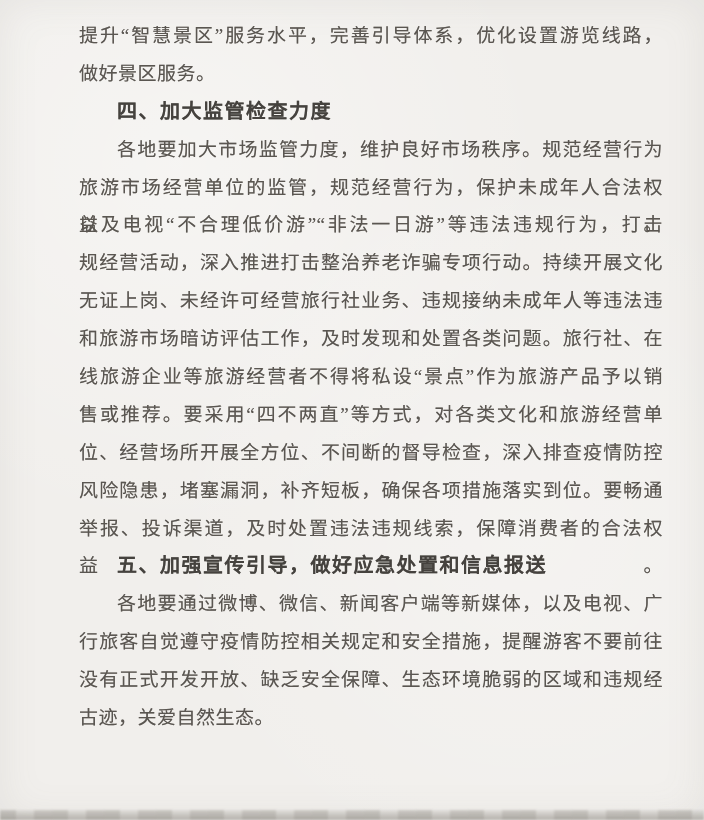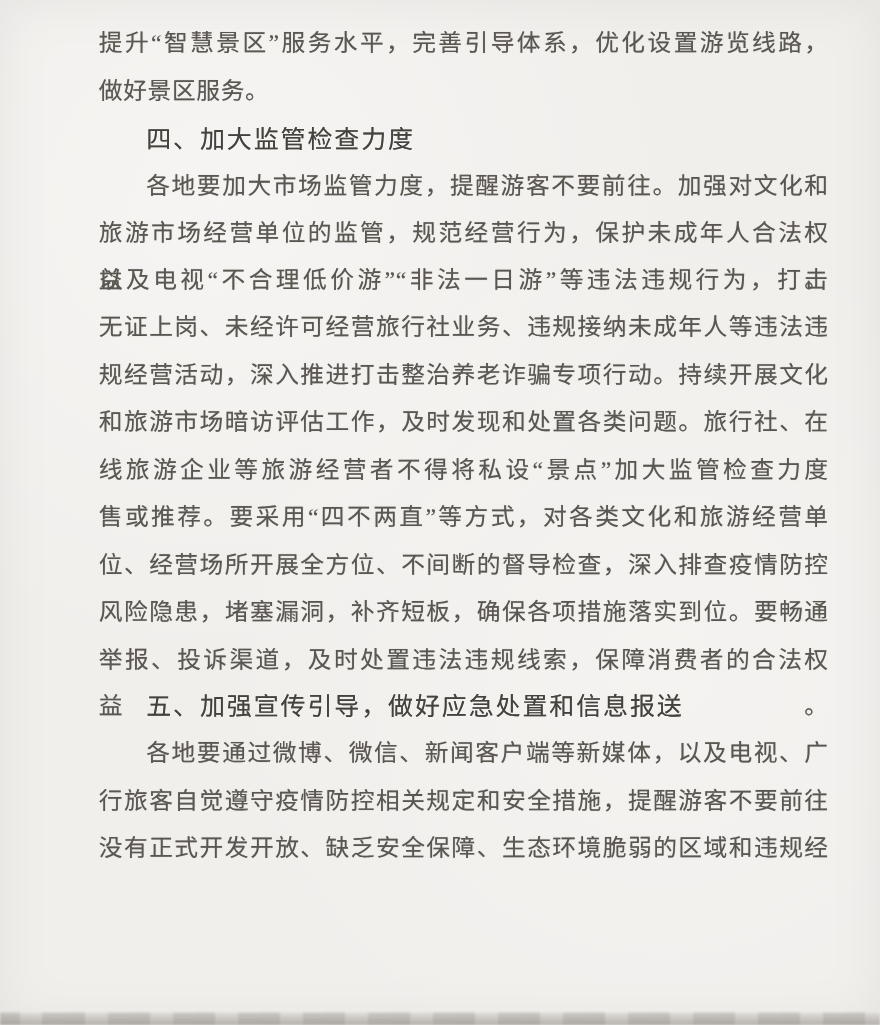--- a/index.html
+++ b/index.html
@@ -43,21 +43,21 @@
   .doc-line.justify {
     text-align: justify;
     text-align-last: justify;
     font-family: Liberation Serif, serif;
   }
   .doc-line.indent {
     padding-left: 38px;
   }
   .doc-line.heading {
     font-family: "DejaVu Sans", "Liberation Sans", sans-serif;
-    font-weight: 400;
+    font-weight: 700;
     font-size: 20px;
     color: #45423e;
     letter-spacing: 1.5px;
     text-shadow: 0 0 0.5px rgba(70,66,62,0.6);
   }
   .bottom-edge {
     position: absolute;
     left: 0;
     bottom: 0;
     width: 704px;
@@ -72,30 +72,31 @@
   }
 </style>
 </head>
 <body>
 
 <div class="page">
   <div class="text-block">
       <div class="doc-line justify">提升“智慧景区”服务水平，完善引导体系，优化设置游览线路，</div>
       <div class="doc-line">做好景区服务。</div>
       <div class="doc-line heading indent">四、加大监管检查力度</div>
-      <div class="doc-line indent justify">各地要加大市场监管力度，提醒游客不要前往。加强对文化和</div>
+      <div class="doc-line indent justify">各地要加大市场监管力度，维护良好市场秩序。规范经营行为</div>
       <div class="doc-line justify">旅游市场经营单位的监管，规范经营行为，保护未成年人合法权益。</div>
       <div class="doc-line justify">以及电视“不合理低价游”“非法一日游”等违法违规行为，打击</div>
+      <div class="doc-line justify">规经营活动，深入推进打击整治养老诈骗专项行动。持续开展文化</div>
       <div class="doc-line justify">无证上岗、未经许可经营旅行社业务、违规接纳未成年人等违法违</div>
-      <div class="doc-line justify">规经营活动，深入推进打击整治养老诈骗专项行动。持续开展文化</div>
       <div class="doc-line justify">和旅游市场暗访评估工作，及时发现和处置各类问题。旅行社、在</div>
-      <div class="doc-line justify">线旅游企业等旅游经营者不得将私设“景点”加大监管检查力度</div>
+      <div class="doc-line justify">线旅游企业等旅游经营者不得将私设“景点”作为旅游产品予以销</div>
       <div class="doc-line justify">售或推荐。要采用“四不两直”等方式，对各类文化和旅游经营单</div>
       <div class="doc-line justify">位、经营场所开展全方位、不间断的督导检查，深入排查疫情防控</div>
       <div class="doc-line justify">风险隐患，堵塞漏洞，补齐短板，确保各项措施落实到位。要畅通</div>
       <div class="doc-line justify">举报、投诉渠道，及时处置违法违规线索，保障消费者的合法权益。</div>
       <div class="doc-line heading indent">五、加强宣传引导，做好应急处置和信息报送</div>
       <div class="doc-line indent justify">各地要通过微博、微信、新闻客户端等新媒体，以及电视、广</div>
       <div class="doc-line justify">行旅客自觉遵守疫情防控相关规定和安全措施，提醒游客不要前往</div>
       <div class="doc-line justify">没有正式开发开放、缺乏安全保障、生态环境脆弱的区域和违规经</div>
+      <div class="doc-line">古迹，关爱自然生态。</div>
     </div>
   <div class="bottom-edge"></div>
 </div>
 
 </body></html>

